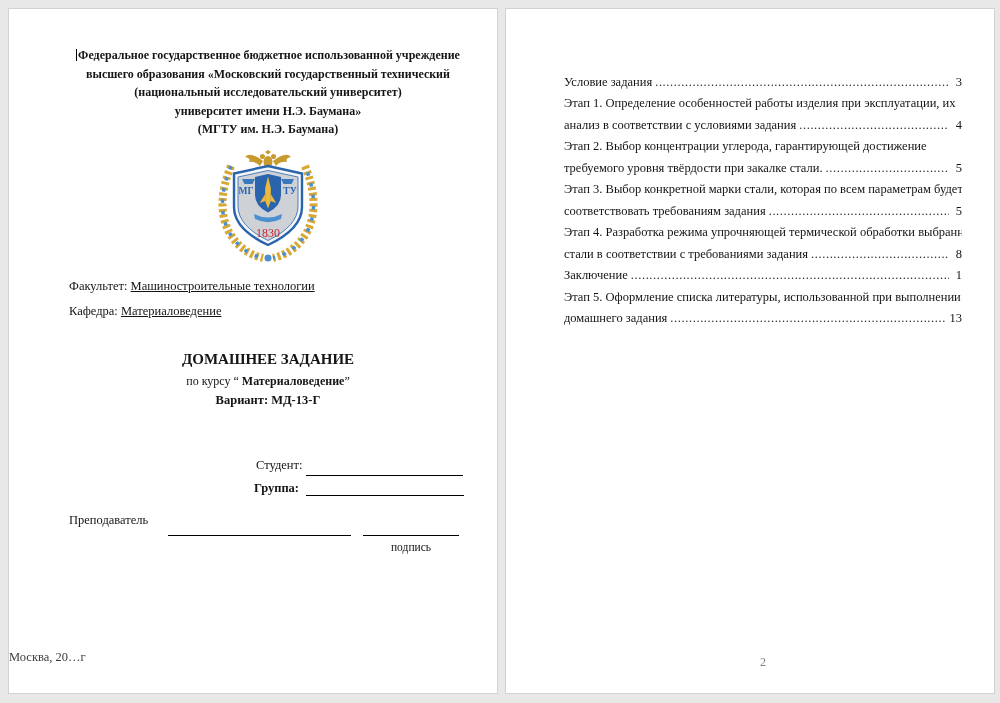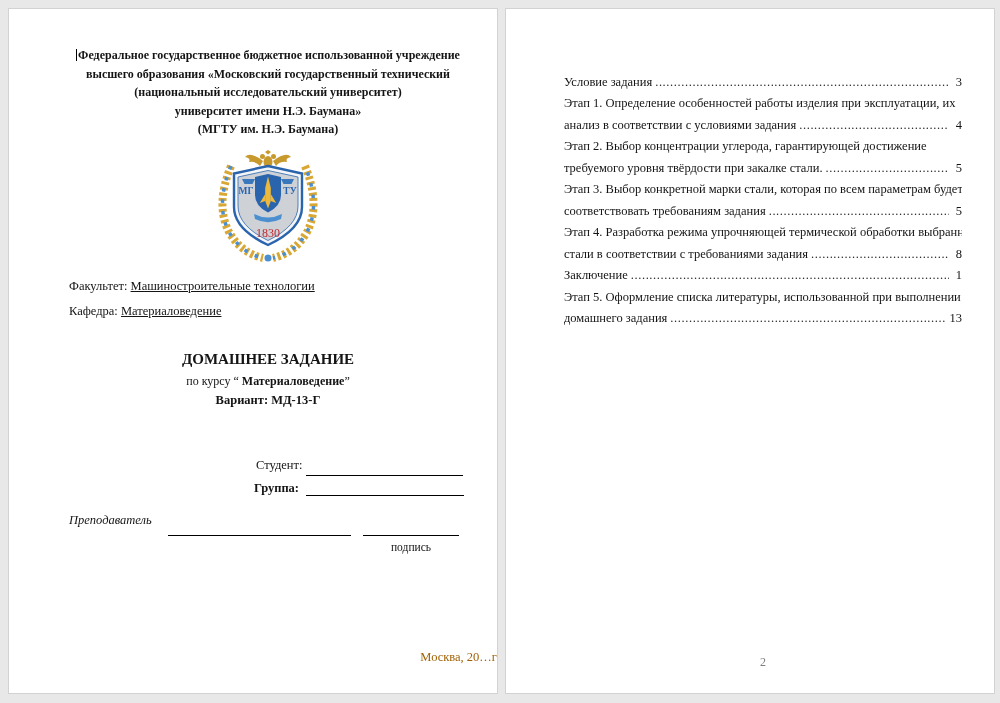--- a/index.html
+++ b/index.html
@@ -29,27 +29,27 @@
   .p1-title .t2 { font-size:12px; line-height:19px; margin-top:2px; }
   .p1-title .t2 b { font-weight:bold; }
   .p1-title .t3 { font-size:12.5px; font-weight:bold; line-height:19px; }
 
   .flabel { position:absolute; font-size:12.5px; line-height:14px; }
   .fline  { position:absolute; border-bottom:1px solid #000; height:9px; }
   #student-label { left:247px; top:449px; }
   #student-line  { left:297px; top:458px; width:157px; }
   #group-label   { left:245px; top:472px;font-weight:bold; }
   #group-line    { left:297px; top:478px; width:158px; }
-  #teacher-label { left:60px;  top:504px;font-style:italic; }
+  #teacher-label { left:60px;  top:504px; }
   #teacher-line  { left:159px; top:518px; width:183px; }
   #sign-line     { left:354px; top:518px; width:96px; }
   #sign-label    { left:354px; top:531px; width:96px; text-align:center; font-size:11.5px; }
 
-  .p1-footer { position:absolute; top:641px; left:0; right:0; text-align:right;
-               font-size:12.5px; color:#a16207; }
+  .p1-footer { position:absolute; top:641px; left:0; right:0; text-align:left;
+               font-size:12.5px; color:#404040; }
 
   
   .p2-title { position:absolute; top:40px; left:58px; right:32px;
               text-align:center; font-weight:bold; font-size:13px; }
   .p2-toc { position:absolute; top:63px; left:58px; right:32px;
             font-size:12.5px; line-height:21.45px; }
   .toc-pre { white-space:nowrap; overflow:hidden; }
   .toc-last { display:flex; align-items:baseline; }
   .toc-text { white-space:nowrap; }
   .leader { flex:1 1 auto; overflow:hidden; white-space:nowrap; margin:0 5px 0 3px;

